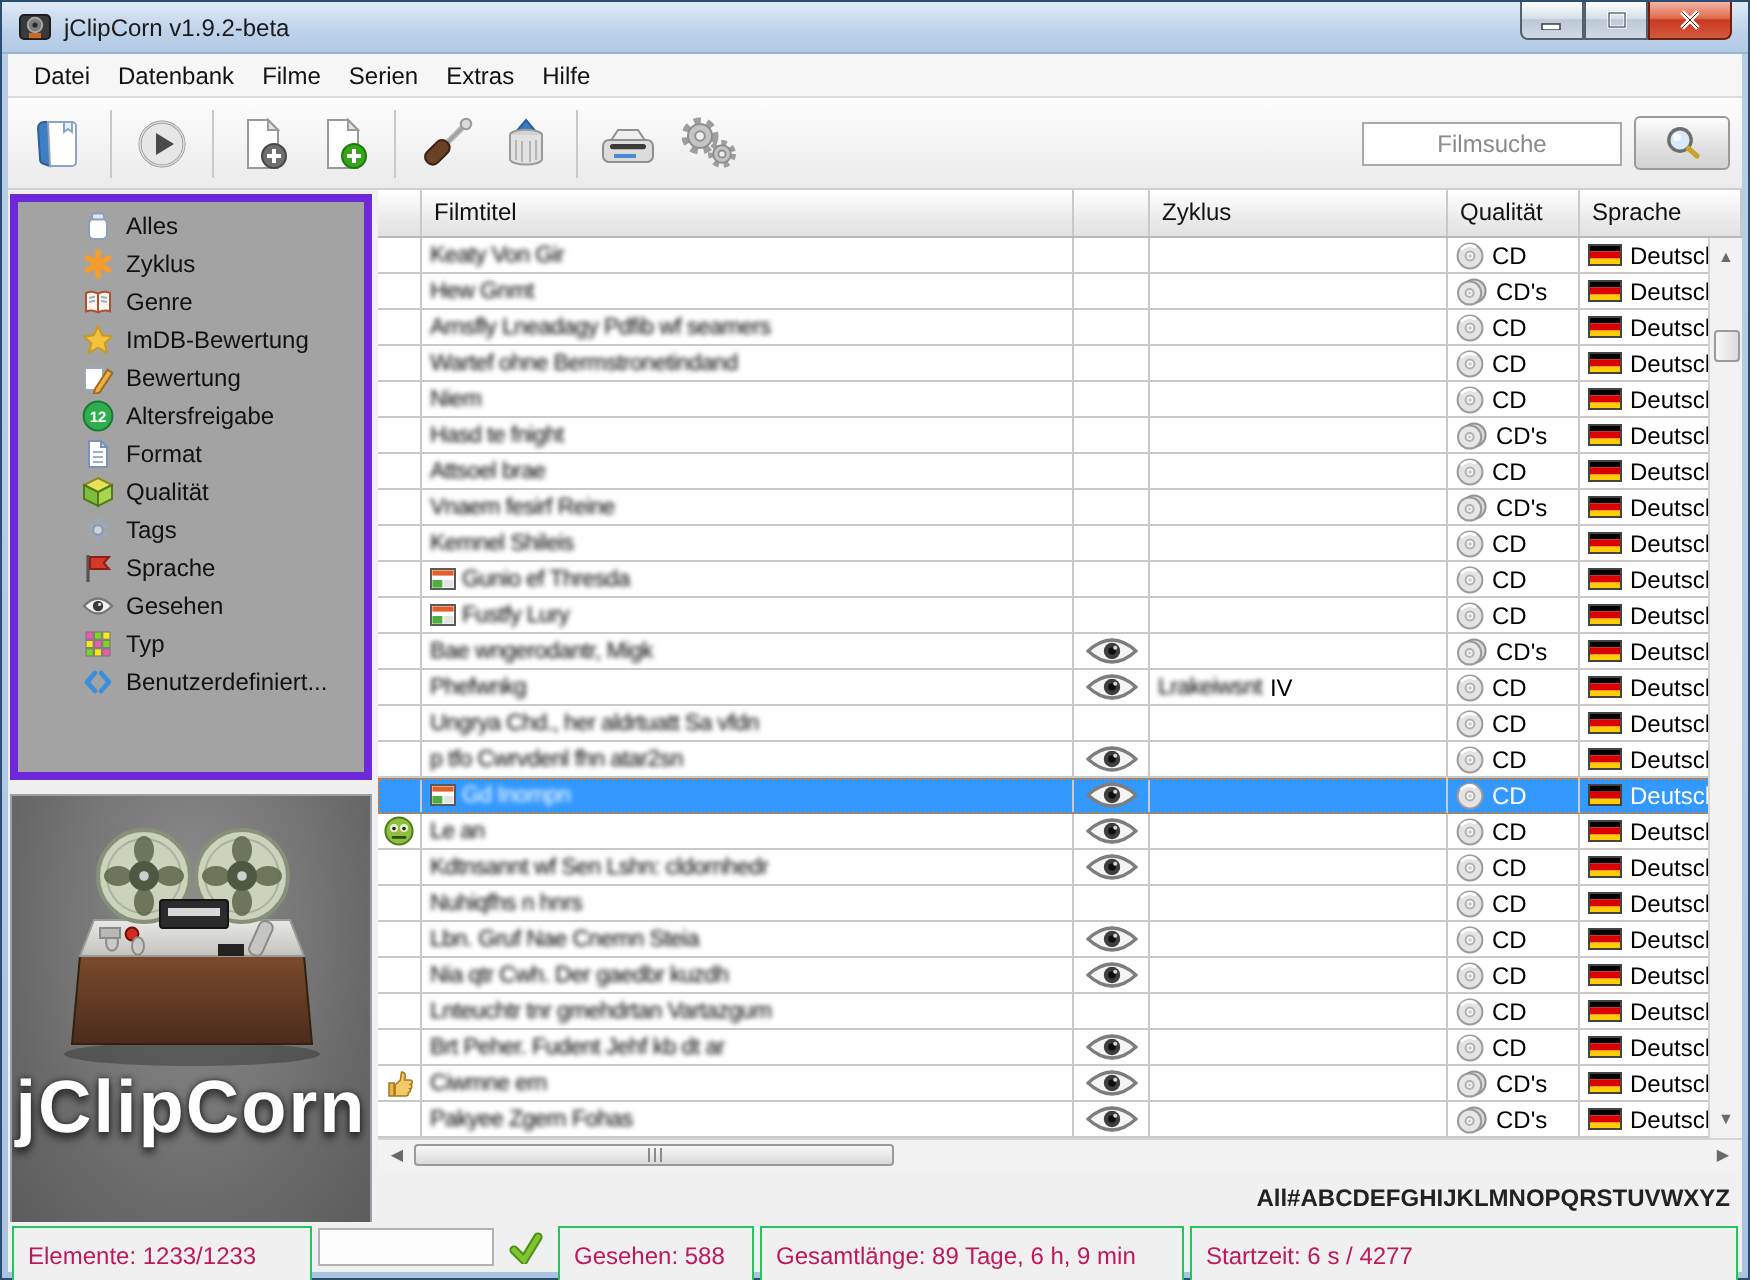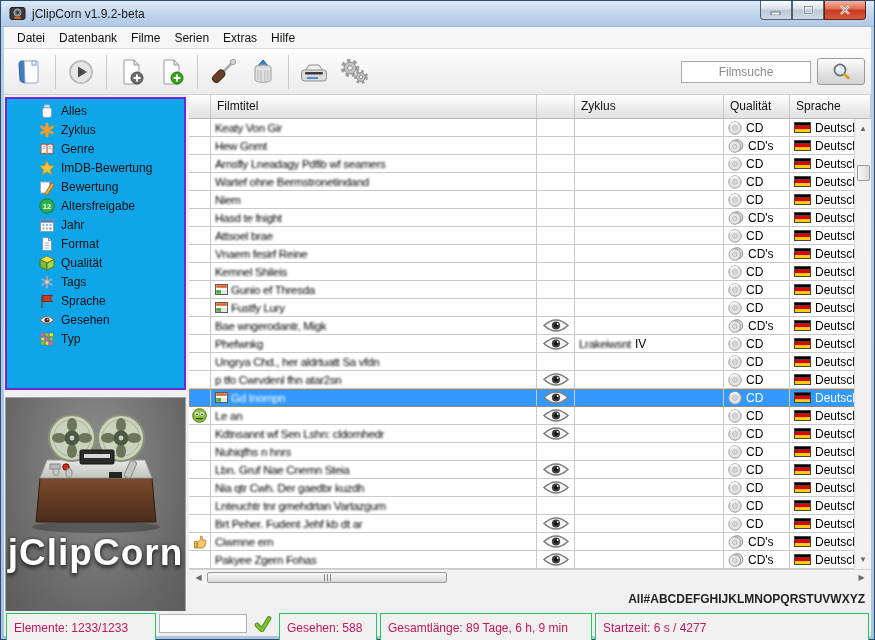--- a/index.html
+++ b/index.html
@@ -32,21 +32,21 @@
   .tb-sep { width:1px; height:34px; background:#c9c9c9; margin:0 5px; }
   .tb-spacer { flex:1; }
   .search-input { width:130px; height:22px; border:1px solid #a9a9a9; font-size:12px;
     text-align:center; color:#111; background:#fff; margin-right:6px; }
   .search-input::placeholder { color:#8a8a8a; text-align:center; }
   .search-btn { width:48px; height:27px; border:1px solid #9a9a9a; border-radius:3px;
     background:linear-gradient(#fdfdfd,#e2e2e2 55%,#d2d2d2); display:flex; align-items:center; justify-content:center; }
   
   .content { position:relative; height:518px; background:#f0f0f0; display:flex; }
   .sidebar { width:187px; padding:2px 1px 0 1px; display:flex; flex-direction:column; }
-  .filter-list { background:#0ea5e9; border:2px solid #6d28d9; height:320px; padding:2px 0; overflow:hidden; }
+  .filter-list { background:#a3a3a3; border:4px solid #6d28d9; height:320px; padding:2px 0; overflow:hidden; }
   .filter-item { height:19px; display:flex; align-items:center; padding-left:4px; font-size:12px; color:#111; }
   .filter-item .s-ico { width:17px; height:16px; margin-right:6px; display:inline-flex; align-items:center; justify-content:center;margin-left:27px; }
   .logo-panel { margin-top:7px; height:236px; border:1px solid #9aa0a8;
     background:radial-gradient(ellipse at 50% 30%, #8f8f8f, #666 75%, #5c5c5c);
     display:flex; flex-direction:column; align-items:center; overflow:hidden; }
   .logo-word { margin-top:-8px; font-size:37px; font-weight:bold; color:#fff; letter-spacing:1px;
     text-shadow:0 0 3px #2e2e2e, 0 3px 4px rgba(0,0,0,.6), 0 0 1px #444; }
   
   .main { position:relative; width:682px; margin-left:2px; display:flex; flex-direction:column; }
   .thead { display:flex; height:24px; background:linear-gradient(#ffffff,#e9e9e9 70%,#e2e2e2);
@@ -304,37 +304,20 @@
               <svg width="16" height="16">
                 <circle cx="8" cy="8" r="7.2" fill="#2fae4e" stroke="#1a7a33"></circle>
                 <text x="8" y="10.8" font-size="7.5" font-weight="bold" fill="#fff" text-anchor="middle" font-family="Liberation Sans,sans-serif">12</text>
               </svg>
             </span>
             <span>Altersfreigabe</span>
           </div>
           <div class="filter-item">
             <span class="s-ico">
               <svg width="16" height="16">
-                <rect x="1.5" y="2.5" width="13" height="12" fill="#fff" stroke="#8a9ab0"></rect>
-                <rect x="1.5" y="2.5" width="13" height="3.2" fill="#4f81c2"></rect>
-                <g fill="#9ab0c8">
-                  <rect x="3.5" y="7" width="2" height="2"></rect>
-                  <rect x="7" y="7" width="2" height="2"></rect>
-                  <rect x="10.5" y="7" width="2" height="2"></rect>
-                  <rect x="3.5" y="10.5" width="2" height="2"></rect>
-                  <rect x="7" y="10.5" width="2" height="2"></rect>
-                  <rect x="10.5" y="10.5" width="2" height="2" fill="#4f81c2"></rect>
-                </g>
-              </svg>
-            </span>
-            <span>Jahr</span>
-          </div>
-          <div class="filter-item">
-            <span class="s-ico">
-              <svg width="16" height="16">
                 <path d="M3.5 1.5 h6 l3 3 v10 h-9 z" fill="#fff" stroke="#7a92b8"></path>
                 <path d="M9.5 1.5 l3 3 h-3 z" fill="#d7e3f2" stroke="#7a92b8"></path>
                 <g stroke="#9ab0c8">
                   <line x1="5.5" y1="7" x2="10.5" y2="7"></line>
                   <line x1="5.5" y1="9.5" x2="10.5" y2="9.5"></line>
                   <line x1="5.5" y1="12" x2="10.5" y2="12"></line>
                 </g>
               </svg>
             </span>
             <span>Format</span>
@@ -391,20 +374,29 @@
                   <rect x="2" y="6.2" width="3.6" height="3.6" fill="#f8e71c"></rect>
                   <rect x="6.2" y="6.2" width="3.6" height="3.6" fill="#e85bb0"></rect>
                   <rect x="10.4" y="6.2" width="3.6" height="3.6" fill="#7ed321"></rect>
                   <rect x="2" y="10.4" width="3.6" height="3.6" fill="#7ed321"></rect>
                   <rect x="6.2" y="10.4" width="3.6" height="3.6" fill="#f8e71c"></rect>
                   <rect x="10.4" y="10.4" width="3.6" height="3.6" fill="#e85bb0"></rect>
                 </g>
               </svg>
             </span>
             <span>Typ</span>
+          </div>
+          <div class="filter-item">
+            <span class="s-ico">
+              <svg width="16" height="16">
+                <path d="M6.5 3.5 L2.5 8 l4 4.5" fill="none" stroke="#3b8ede" stroke-width="2.4" stroke-linecap="round" stroke-linejoin="round"></path>
+                <path d="M9.5 3.5 l4 4.5 -4 4.5" fill="none" stroke="#3b8ede" stroke-width="2.4" stroke-linecap="round" stroke-linejoin="round"></path>
+              </svg>
+            </span>
+            <span>Benutzerdefiniert...</span>
           </div>
         </div>
       <div class="logo-panel">
         <span>
           <svg width="164" height="138" viewBox="0 0 164 138">
             <defs>
               <linearGradient id="wood" x1="0" y1="0" x2="0" y2="1">
                   <stop offset="0" stop-color="#7b4a2d"></stop>
                   <stop offset="1" stop-color="#4a2c1a"></stop>
                 </linearGradient>

